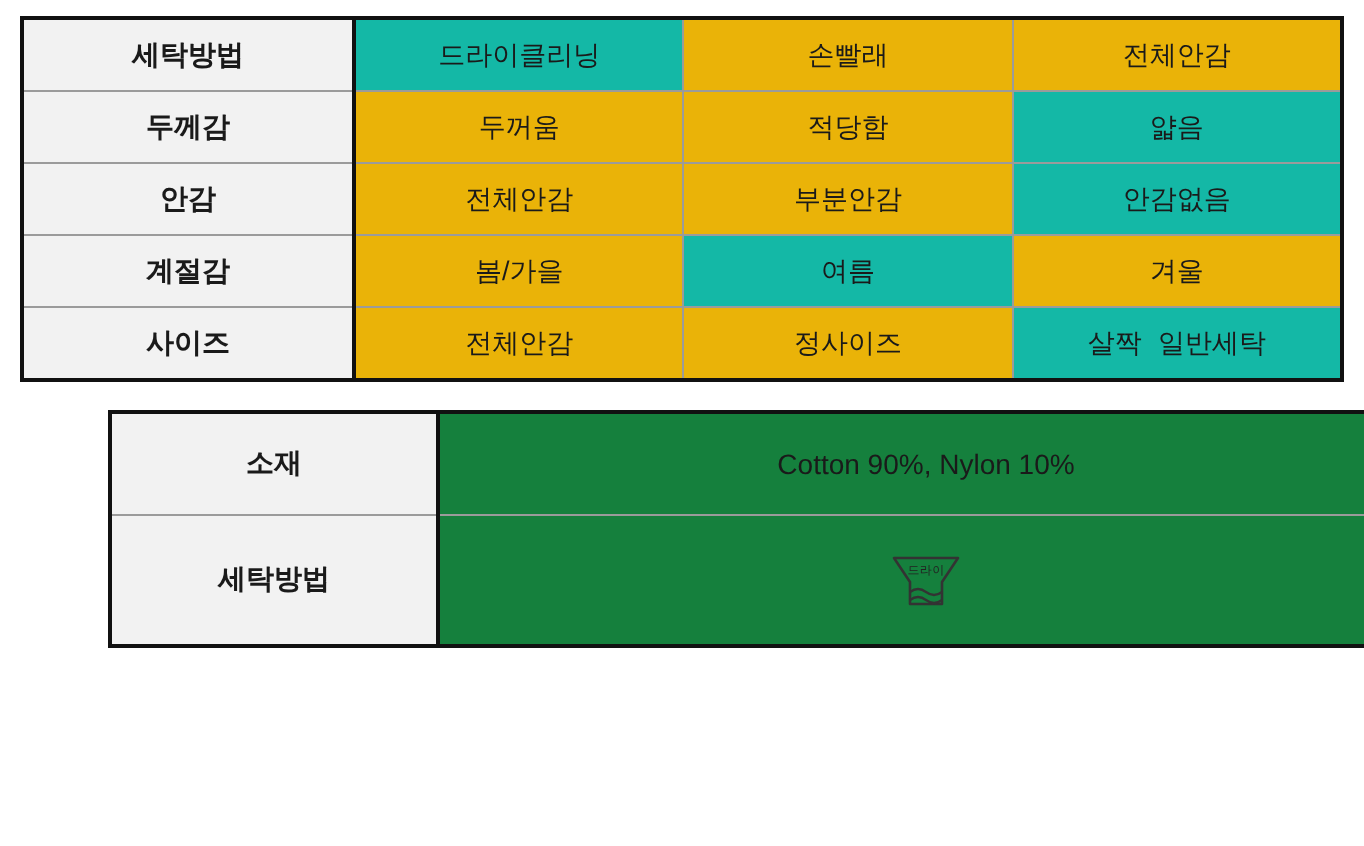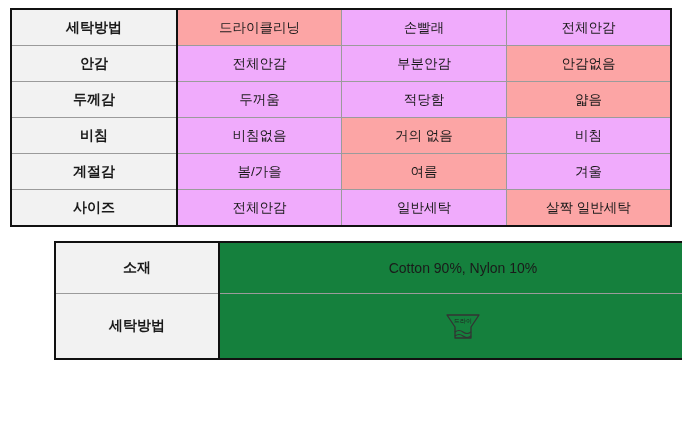--- a/index.html
+++ b/index.html
@@ -29,31 +29,32 @@
     table-layout: fixed;
     border: 2px solid #111111;
   }
   table.attr-table td {
     border: 1px solid #9b9b9b;
     height: 35px;
     text-align: center;
     vertical-align: middle;
     font-size: 13.5px;
     padding: 0 2px;
-    background: #f0abfc;
+    background: #eab308;
   }
   table.attr-table td.label {
     width: 160px;
     background: #f2f2f2;
     font-weight: bold;
     border-right: 2px solid #111111;
     font-size: 14px;
   }
   table.attr-table td.sel {
-    background: #fca5a5;
+    background: #14b8a6;
+    font-family: Liberation Mono, monospace;
   }
 
   
   .gap { height: 14px; }
 
   
   table.mat-table {
     width: 654px;
     border-collapse: collapse;
     table-layout: fixed;
@@ -103,52 +104,46 @@
     <tbody>
 
       <tr>
         <td class="label">세탁방법</td>
         <td class="sel">드라이클리닝</td>
         <td>손빨래</td>
         <td>전체안감</td>
       </tr>
 
       <tr>
-        <td class="label">안감</td>
-        <td>전체안감</td>
-        <td>부분안감</td>
-        <td class="sel">안감없음</td>
-      </tr>
-
-      <tr>
         <td class="label">두께감</td>
         <td>두꺼움</td>
         <td>적당함</td>
         <td class="sel">얇음</td>
       </tr>
 
       <tr>
-        <td class="label">비침</td>
-        <td>비침없음</td>
-        <td class="sel">거의 없음</td>
-        <td>비침</td>
+        <td class="label">안감</td>
+        <td>전체안감</td>
+        <td>부분안감</td>
+        <td class="sel">안감없음</td>
       </tr>
+
 
 
       <tr>
         <td class="label">계절감</td>
         <td>봄/가을</td>
         <td class="sel">여름</td>
         <td>겨울</td>
       </tr>
 
       <tr>
         <td class="label">사이즈</td>
         <td>전체안감</td>
-        <td>일반세탁</td>
+        <td>정사이즈</td>
         <td class="sel">살짝 일반세탁</td>
       </tr>
 
     </tbody>
   </table>
 
   <div class="gap"></div>
 
   <table class="mat-table">
     <tbody>

